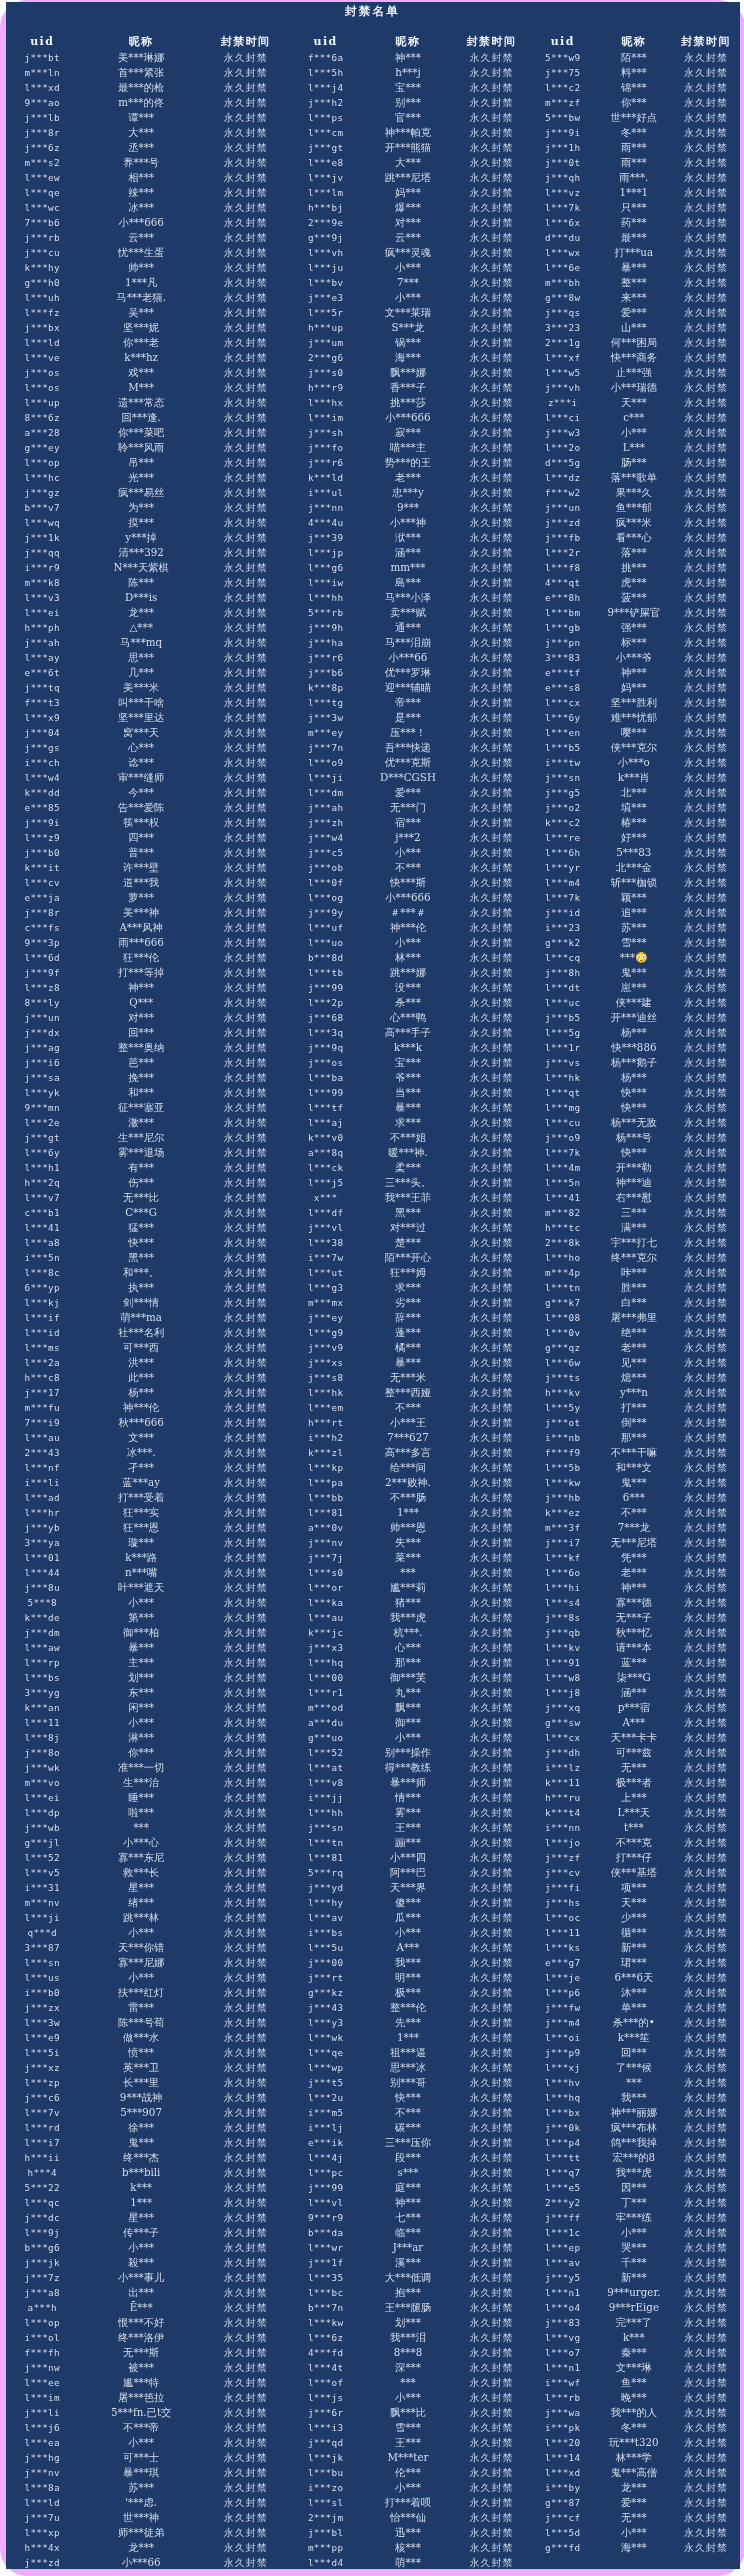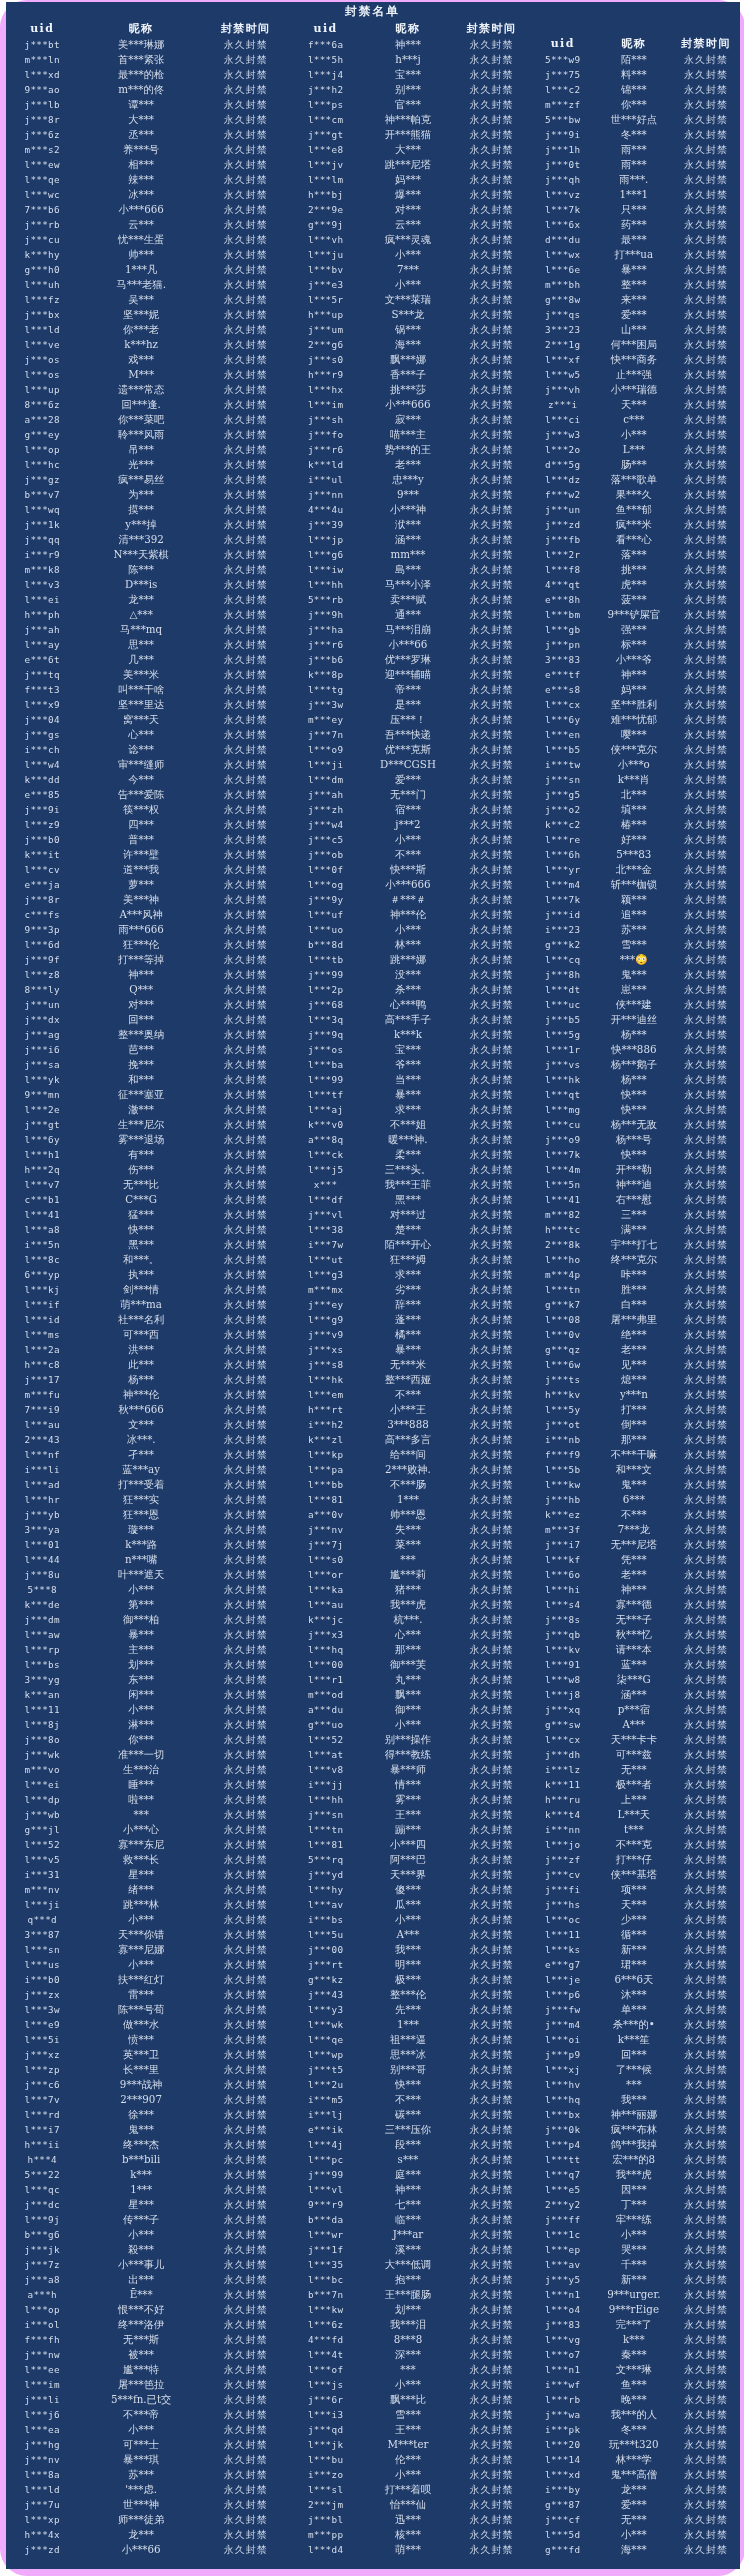--- a/index.html
+++ b/index.html
@@ -1,21 +1,21 @@
 <!DOCTYPE html>
 <html style="font-size:11px"><head>
 <meta charset="utf-8">
 <style>
   html,body{margin:0;padding:0;background:#ffffff;}
   .frame{position:relative;width:745px;height:2576px;background:#f0abfc;margin:0 auto;box-sizing:border-box;border-radius:27px;}
   .panel{position:absolute;left:5.5px;right:5.5px;top:2.1px;bottom:6.9px;background:#1e3a69;overflow:hidden;
          font-family:"DejaVu Serif","Liberation Serif",serif;color:#d7dfeb;}
   .title{height:19.3px;line-height:19.3px;text-align:center;font-size:11.7px;font-weight:bold;
          color:#eef3fa;letter-spacing:2.1px;}
-  .groups{display:flex;width:100%;align-items:flex-end;}
+  .groups{display:flex;width:100%;align-items:flex-start;margin-top:13px;}
   .group{box-sizing:border-box;}
   .g0{width:38.5%;}
   .g1{width:33%;}
   .g2{width:28.5%;}
   .grid{display:grid;width:100%;}
   .g0 .grid{grid-template-columns:26% 44% 30%;}
   .g1 .grid{grid-template-columns:31% 37% 32%;}
   .g2 .grid{grid-template-columns:31% 37% 32%;}
   .cell{height:15px;line-height:15px;text-align:center;font-size:10.3px;
         white-space:nowrap;overflow:hidden;}
@@ -444,21 +444,21 @@
             <div class="cell uid">j***xz</div>
             <div class="cell nick">英***卫</div>
             <div class="cell time">永久封禁</div>
             <div class="cell uid">l***zp</div>
             <div class="cell nick">长***里</div>
             <div class="cell time">永久封禁</div>
             <div class="cell uid">j***c6</div>
             <div class="cell nick">9***战神</div>
             <div class="cell time">永久封禁</div>
             <div class="cell uid">l***7v</div>
-            <div class="cell nick">2***907</div>
+            <div class="cell nick">5***907</div>
             <div class="cell time">永久封禁</div>
             <div class="cell uid">l***rd</div>
             <div class="cell nick">徐***</div>
             <div class="cell time">永久封禁</div>
             <div class="cell uid">l***i7</div>
             <div class="cell nick">鬼***</div>
             <div class="cell time">永久封禁</div>
             <div class="cell uid">h***ii</div>
             <div class="cell nick">终***杰</div>
             <div class="cell time">永久封禁</div>
@@ -823,21 +823,21 @@
             <div class="cell uid">l***hk</div>
             <div class="cell nick">整***西娅</div>
             <div class="cell time">永久封禁</div>
             <div class="cell uid">l***em</div>
             <div class="cell nick">不***</div>
             <div class="cell time">永久封禁</div>
             <div class="cell uid">h***rt</div>
             <div class="cell nick">小***王</div>
             <div class="cell time">永久封禁</div>
             <div class="cell uid">i***h2</div>
-            <div class="cell nick">3***888</div>
+            <div class="cell nick">7***627</div>
             <div class="cell time">永久封禁</div>
             <div class="cell uid">k***zl</div>
             <div class="cell nick">高***多言</div>
             <div class="cell time">永久封禁</div>
             <div class="cell uid">l***kp</div>
             <div class="cell nick">给***间</div>
             <div class="cell time">永久封禁</div>
             <div class="cell uid">l***pa</div>
             <div class="cell nick">2***败神.</div>
             <div class="cell time">永久封禁</div>

